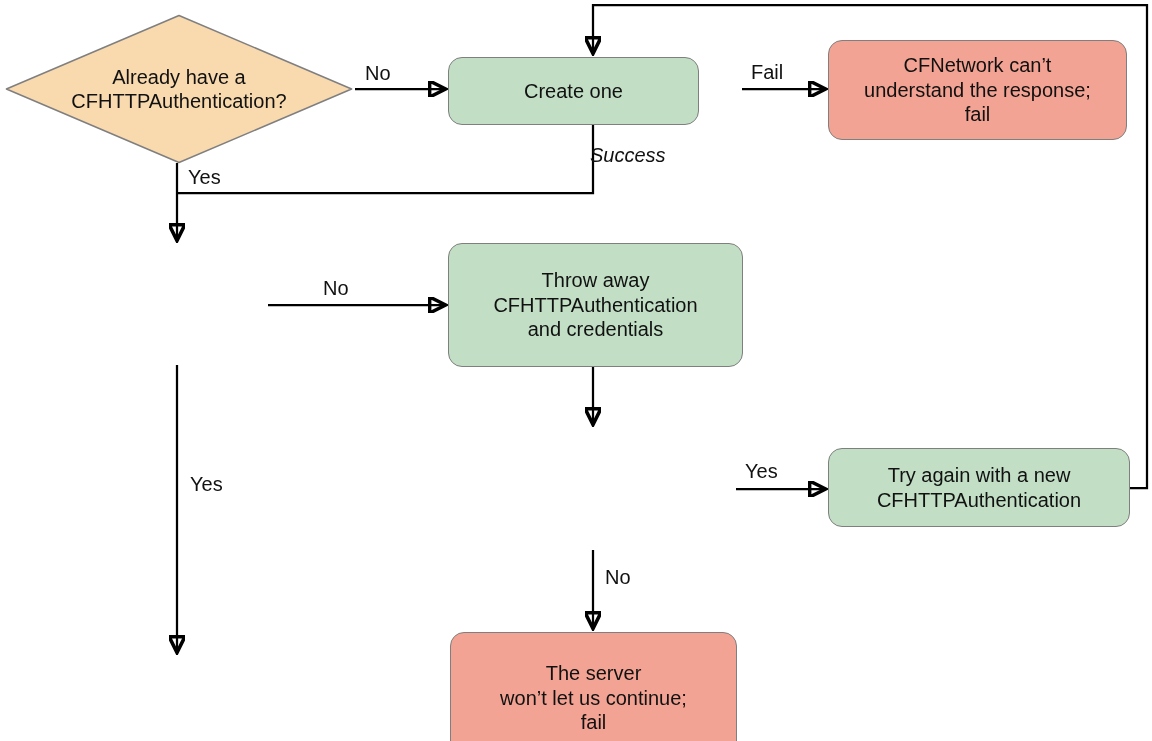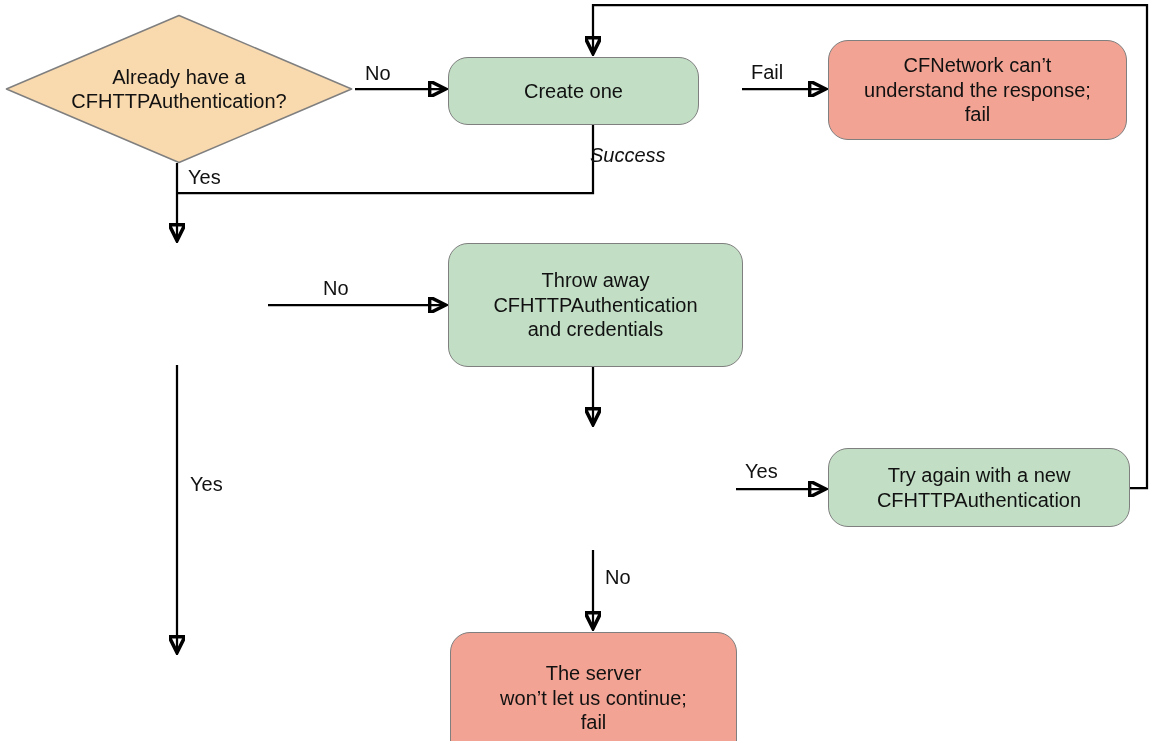--- a/index.html
+++ b/index.html
@@ -26,21 +26,21 @@
   .node { position: absolute; display: flex; align-items: center; justify-content: center; }
   .nlabel {
     white-space: pre-line;
     text-align: center;
     font-size: 20px;
     line-height: 1.22;
     z-index: 2;
   }
   .box {
     border: 1.5px solid var(--shape-stroke, #7f7f7f);
-    border-radius: 20px;
+    border-radius: 14px;
     box-sizing: border-box;
   }
   .green { background: var(--process-fill, #c2dfc5); }
   .red   { background: var(--fail-fill, #f2a393); }
   .decision .dshape {
     position: absolute;
     left: 0; top: 0; width: 100%; height: 100%;
   }
   .decision .dshape polygon {
     fill: var(--decision-fill, #f9d9ae);

